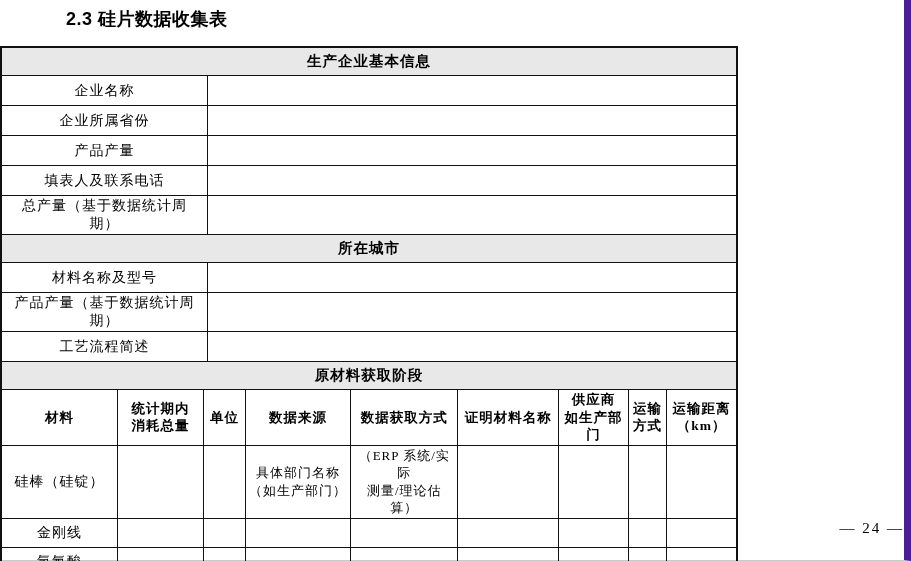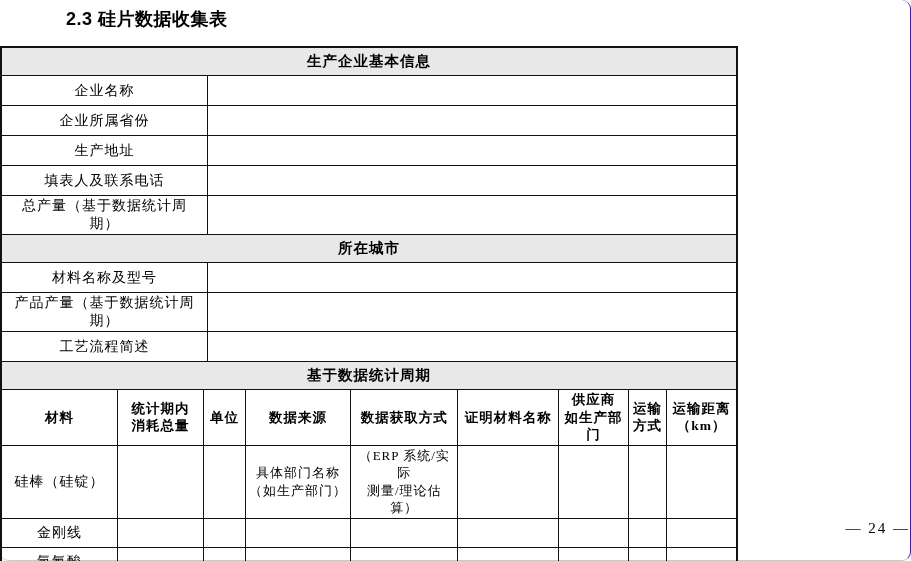--- a/index.html
+++ b/index.html
@@ -6,24 +6,23 @@
   body {
     width: 911px; height: 561px;
     background: #ffffff;
     position: relative;
     font-family: "Liberation Serif", "DejaVu Serif", serif;
     color: #000;
     overflow: hidden;
   }
   .page {
     position: absolute; inset: 0;
-    border-right: 1px solid #4c1d95;
+    border-right: 7px solid #4c1d95;
     border-bottom: 1px solid #c9c9c9;
     box-sizing: border-box;
-    border-radius: 9px;
   }
   .doc-title {
     position: absolute;
     left: 66px; top: 7px;
     font-family: "Liberation Sans", "DejaVu Sans", sans-serif;
     font-weight: bold;
     font-size: 18px;
     letter-spacing: 0.5px;
     white-space: nowrap;
   }
@@ -104,21 +103,21 @@
 
       <tr class="upper-row">
         <td class="label-cell">企业名称</td>
         <td></td>
       </tr>
       <tr class="upper-row">
         <td class="label-cell">企业所属省份</td>
         <td></td>
       </tr>
       <tr class="upper-row">
-        <td class="label-cell">生产地址</td>
+        <td class="label-cell">产品产量</td>
         <td></td>
       </tr>
       <tr class="upper-row">
         <td class="label-cell">填表人及联系电话</td>
         <td></td>
       </tr>
       <tr class="upper-row">
         <td class="label-cell">总产量（基于数据统计周期）</td>
         <td></td>
       </tr>
@@ -150,21 +149,21 @@
         <col style="width:14.3%">
           <col style="width:14.6%">
           <col style="width:13.7%">
         <col style="width:9.5%">
           <col style="width:5.2%">
           <col style="width:9.5%">
       </colgroup>
 
       <tbody>
           <tr class="section-header-row">
-        <td colspan="9">基于数据统计周期</td>
+        <td colspan="9">原材料获取阶段</td>
       </tr>
 
       <tr class="col-header-row">
         <td class="multiline">材料</td>
         <td class="multiline">统计期内
 消耗总量</td>
         <td class="multiline">单位</td>
         <td class="multiline">数据来源</td>
         <td class="multiline">数据获取方式</td>
         <td class="multiline">证明材料名称</td>

